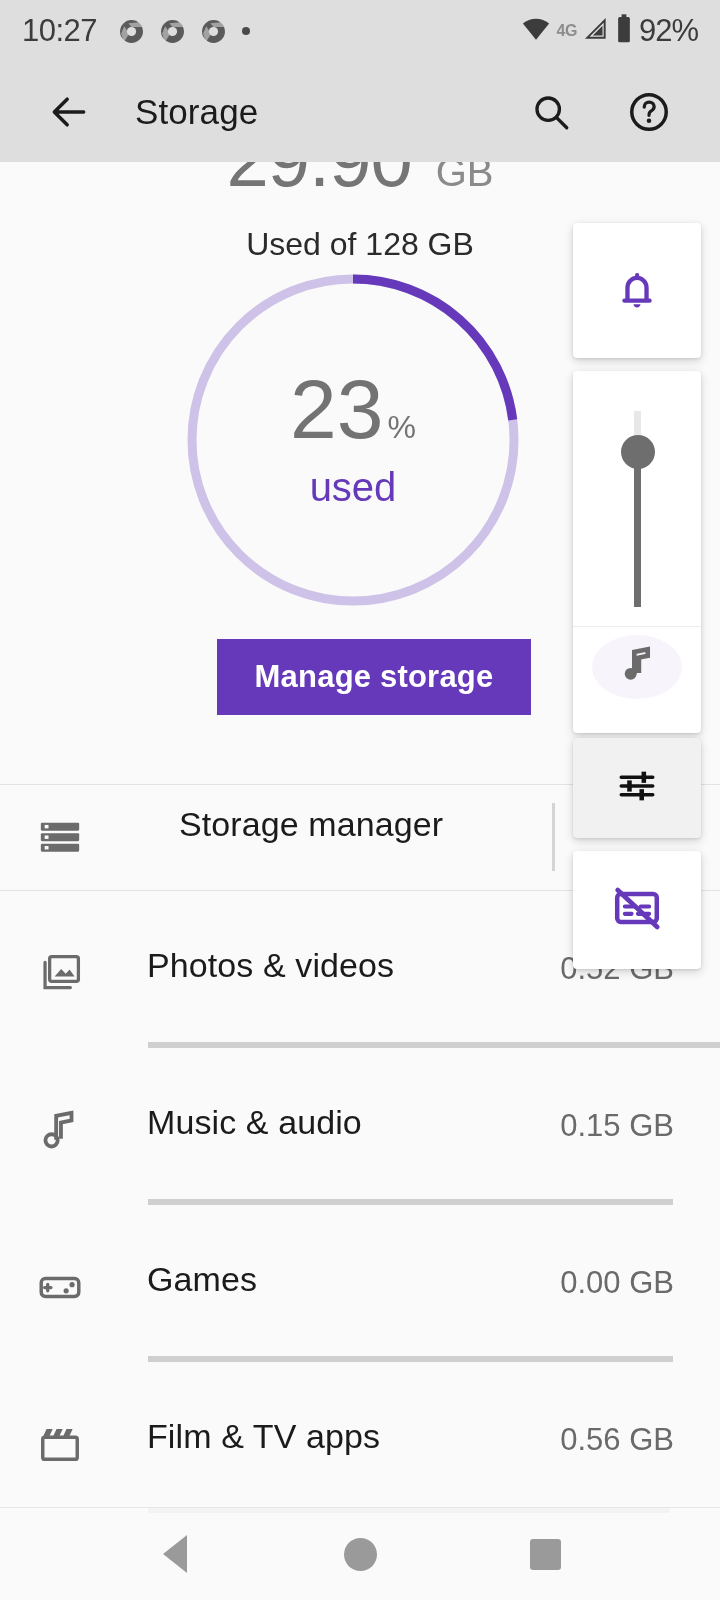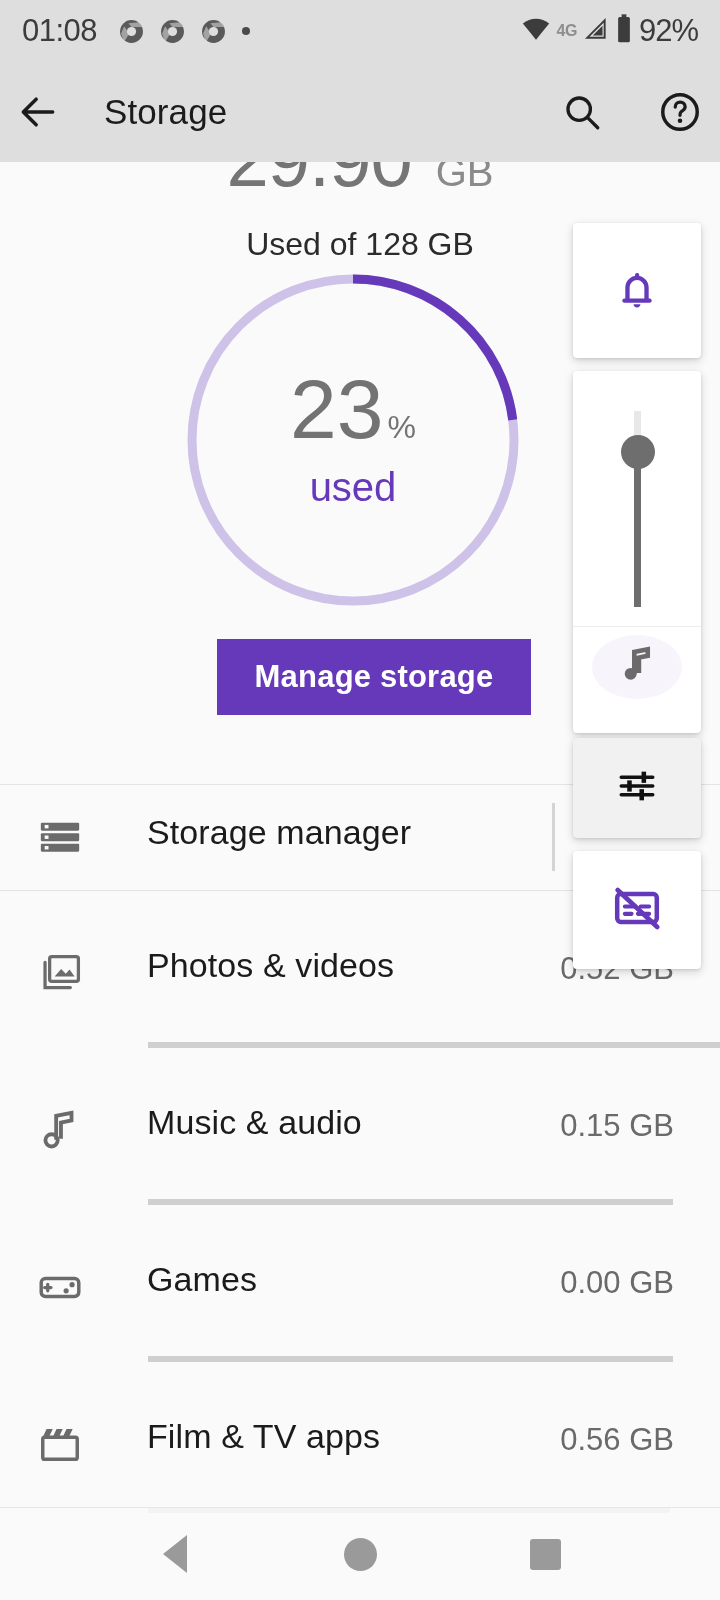--- a/index.html
+++ b/index.html
@@ -23,21 +23,21 @@
   .chrome-ic svg { display:block; }
   .sb-dot { width:8px; height:8px; border-radius:50%; background:#4a4a4a; }
   .sb-right { margin-left:auto; display:flex; align-items:center; gap:6px; }
   .sb-4g { font-size:16px; color:#8d8d8d; font-weight:bold; letter-spacing:-0.5px; }
   .sb-batt-text { font-size:31px; color:#3c3c3c; letter-spacing:-1px; }
 
   
   .appbar {
     position:absolute; top:62px; left:0; width:720px; height:100px;
     background:#dedede;
-    display:flex; align-items:center; padding:0 10px;
+    display:flex; align-items:center; padding:0 41px;
     z-index:30;
   }
   .appbar .back { width:56px; height:56px; display:flex; align-items:center; justify-content:center; }
   .appbar .title {
     font-size:35px; color:#1b1b1b; margin-left:38px; letter-spacing:0.1px;
   }
   .appbar .spacer { flex:1; }
   .appbar .act { width:60px; height:60px; display:flex; align-items:center; justify-content:center; }
   .appbar .act + .act { margin-left:38px; }
 
@@ -78,21 +78,21 @@
 
   .row { position:relative; width:720px; background:#fafafa; }
   .row .ic { position:absolute; left:34px; display:flex; align-items:center; justify-content:center; width:52px; height:52px; }
   .row .label { position:absolute; left:147px; font-size:34px; color:#1b1b1b; letter-spacing:0.1px; }
   .row .value { position:absolute; right:46px; font-size:31px; color:#6a6a6a; }
   .row .bar { position:absolute; left:148px; height:8px; background:#cfcfcf; }
   .row .vdiv { position:absolute; width:3px; background:#d4d4d4; }
 
   .r-storman { height:105px; }
   .r-storman .ic { top:26px; }
-  .r-storman .label { top:28px; }
+  .r-storman .label { top:20px;margin-left:32px; }
   .r-storman .vdiv { left:552px; top:18px; height:68px; }
 
   .r-item { height:157px; }
   .r-item .ic { top:56px; }
   .r-item .label { top:55px; }
   .r-item .value { top:60px; }
   .r-item .bar { top:151px; }
   .vol-card {
     background:#ffffff;
     box-shadow:0 3px 10px rgba(0,0,0,0.16), 0 1px 3px rgba(0,0,0,0.10);
@@ -130,21 +130,21 @@
   .nav-sq { width:31px; height:31px; border-radius:3px; background:#9a9a9a; }
   .nav-top-line { position:absolute; top:0; left:148px; width:522px; height:5px; background:#f3f3f3; }
   .nav-sep { position:absolute; bottom:92px; left:0; width:720px; height:1px; background:#e6e6e6; }
 </style>
 </head>
 <body>
 
 <div id="screen">
 
   <div class="statusbar">
-    <div class="sb-clock">01:08</div>
+    <div class="sb-clock">10:27</div>
     <div class="sb-left-icons">
       <span class="chrome-ic">
         <svg width="25" height="25" viewBox="0 0 24 24">
             <circle cx="12" cy="12" r="11" fill="#5a5a5a"></circle>
             <circle cx="12" cy="12" r="4.4" fill="#dedede"></circle>
             <path d="M12 7.6 L22.6 7.6 L19 3 L9 4 Z" fill="#dedede" opacity="0.55"></path>
             <path d="M9.8 14.2 L4.6 22.4 L2 14 L5 7 Z" fill="#dedede" opacity="0.55"></path>
           </svg>
       </span>
       <span class="chrome-ic">

